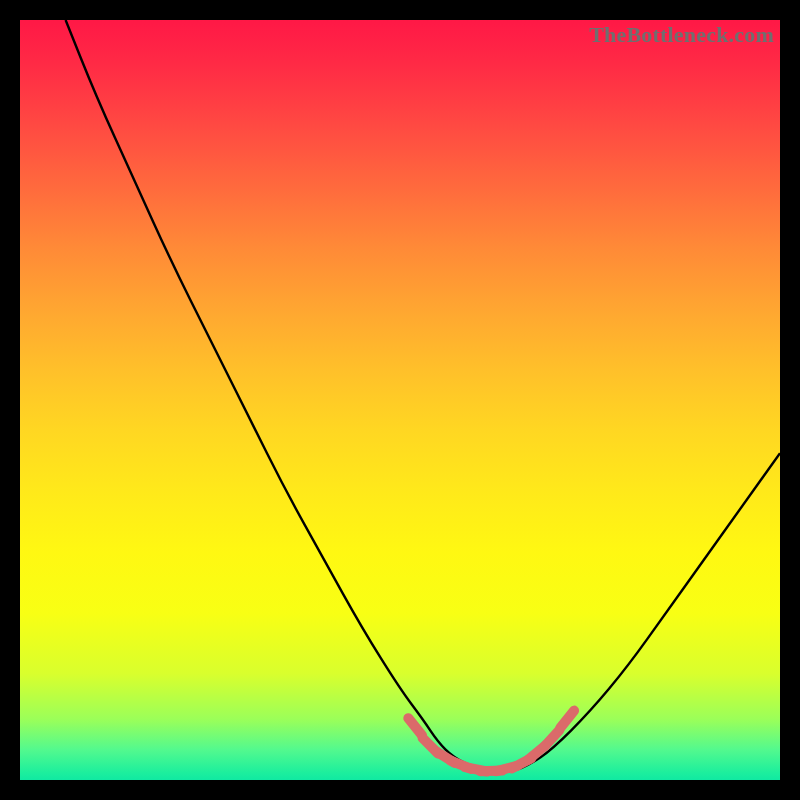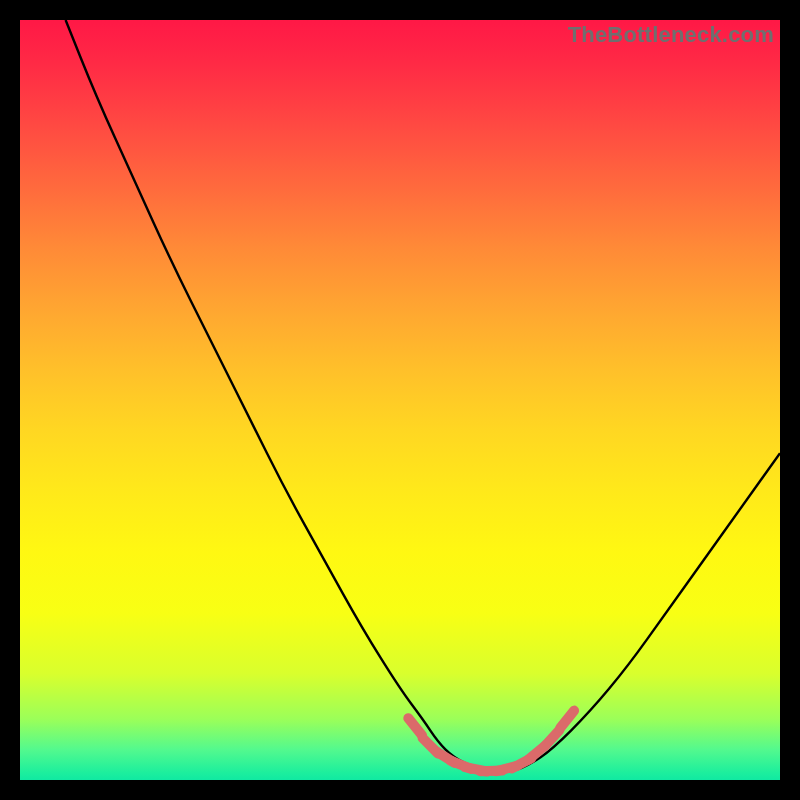--- a/index.html
+++ b/index.html
@@ -54,20 +54,21 @@
   }
   .watermark {
     position: absolute;
     top: 2px;
     right: 6px;
     color: #6f6f6f;
     font-size: 22px;
     font-weight: 600;
     letter-spacing: 0.2px;
     user-select: none;
+    font-family: Liberation Serif, serif;
   }
   svg.curve {
     position: absolute;
     left: 0;
     top: 0;
     width: 760px;
     height: 760px;
   }
 </style>
 </head>

